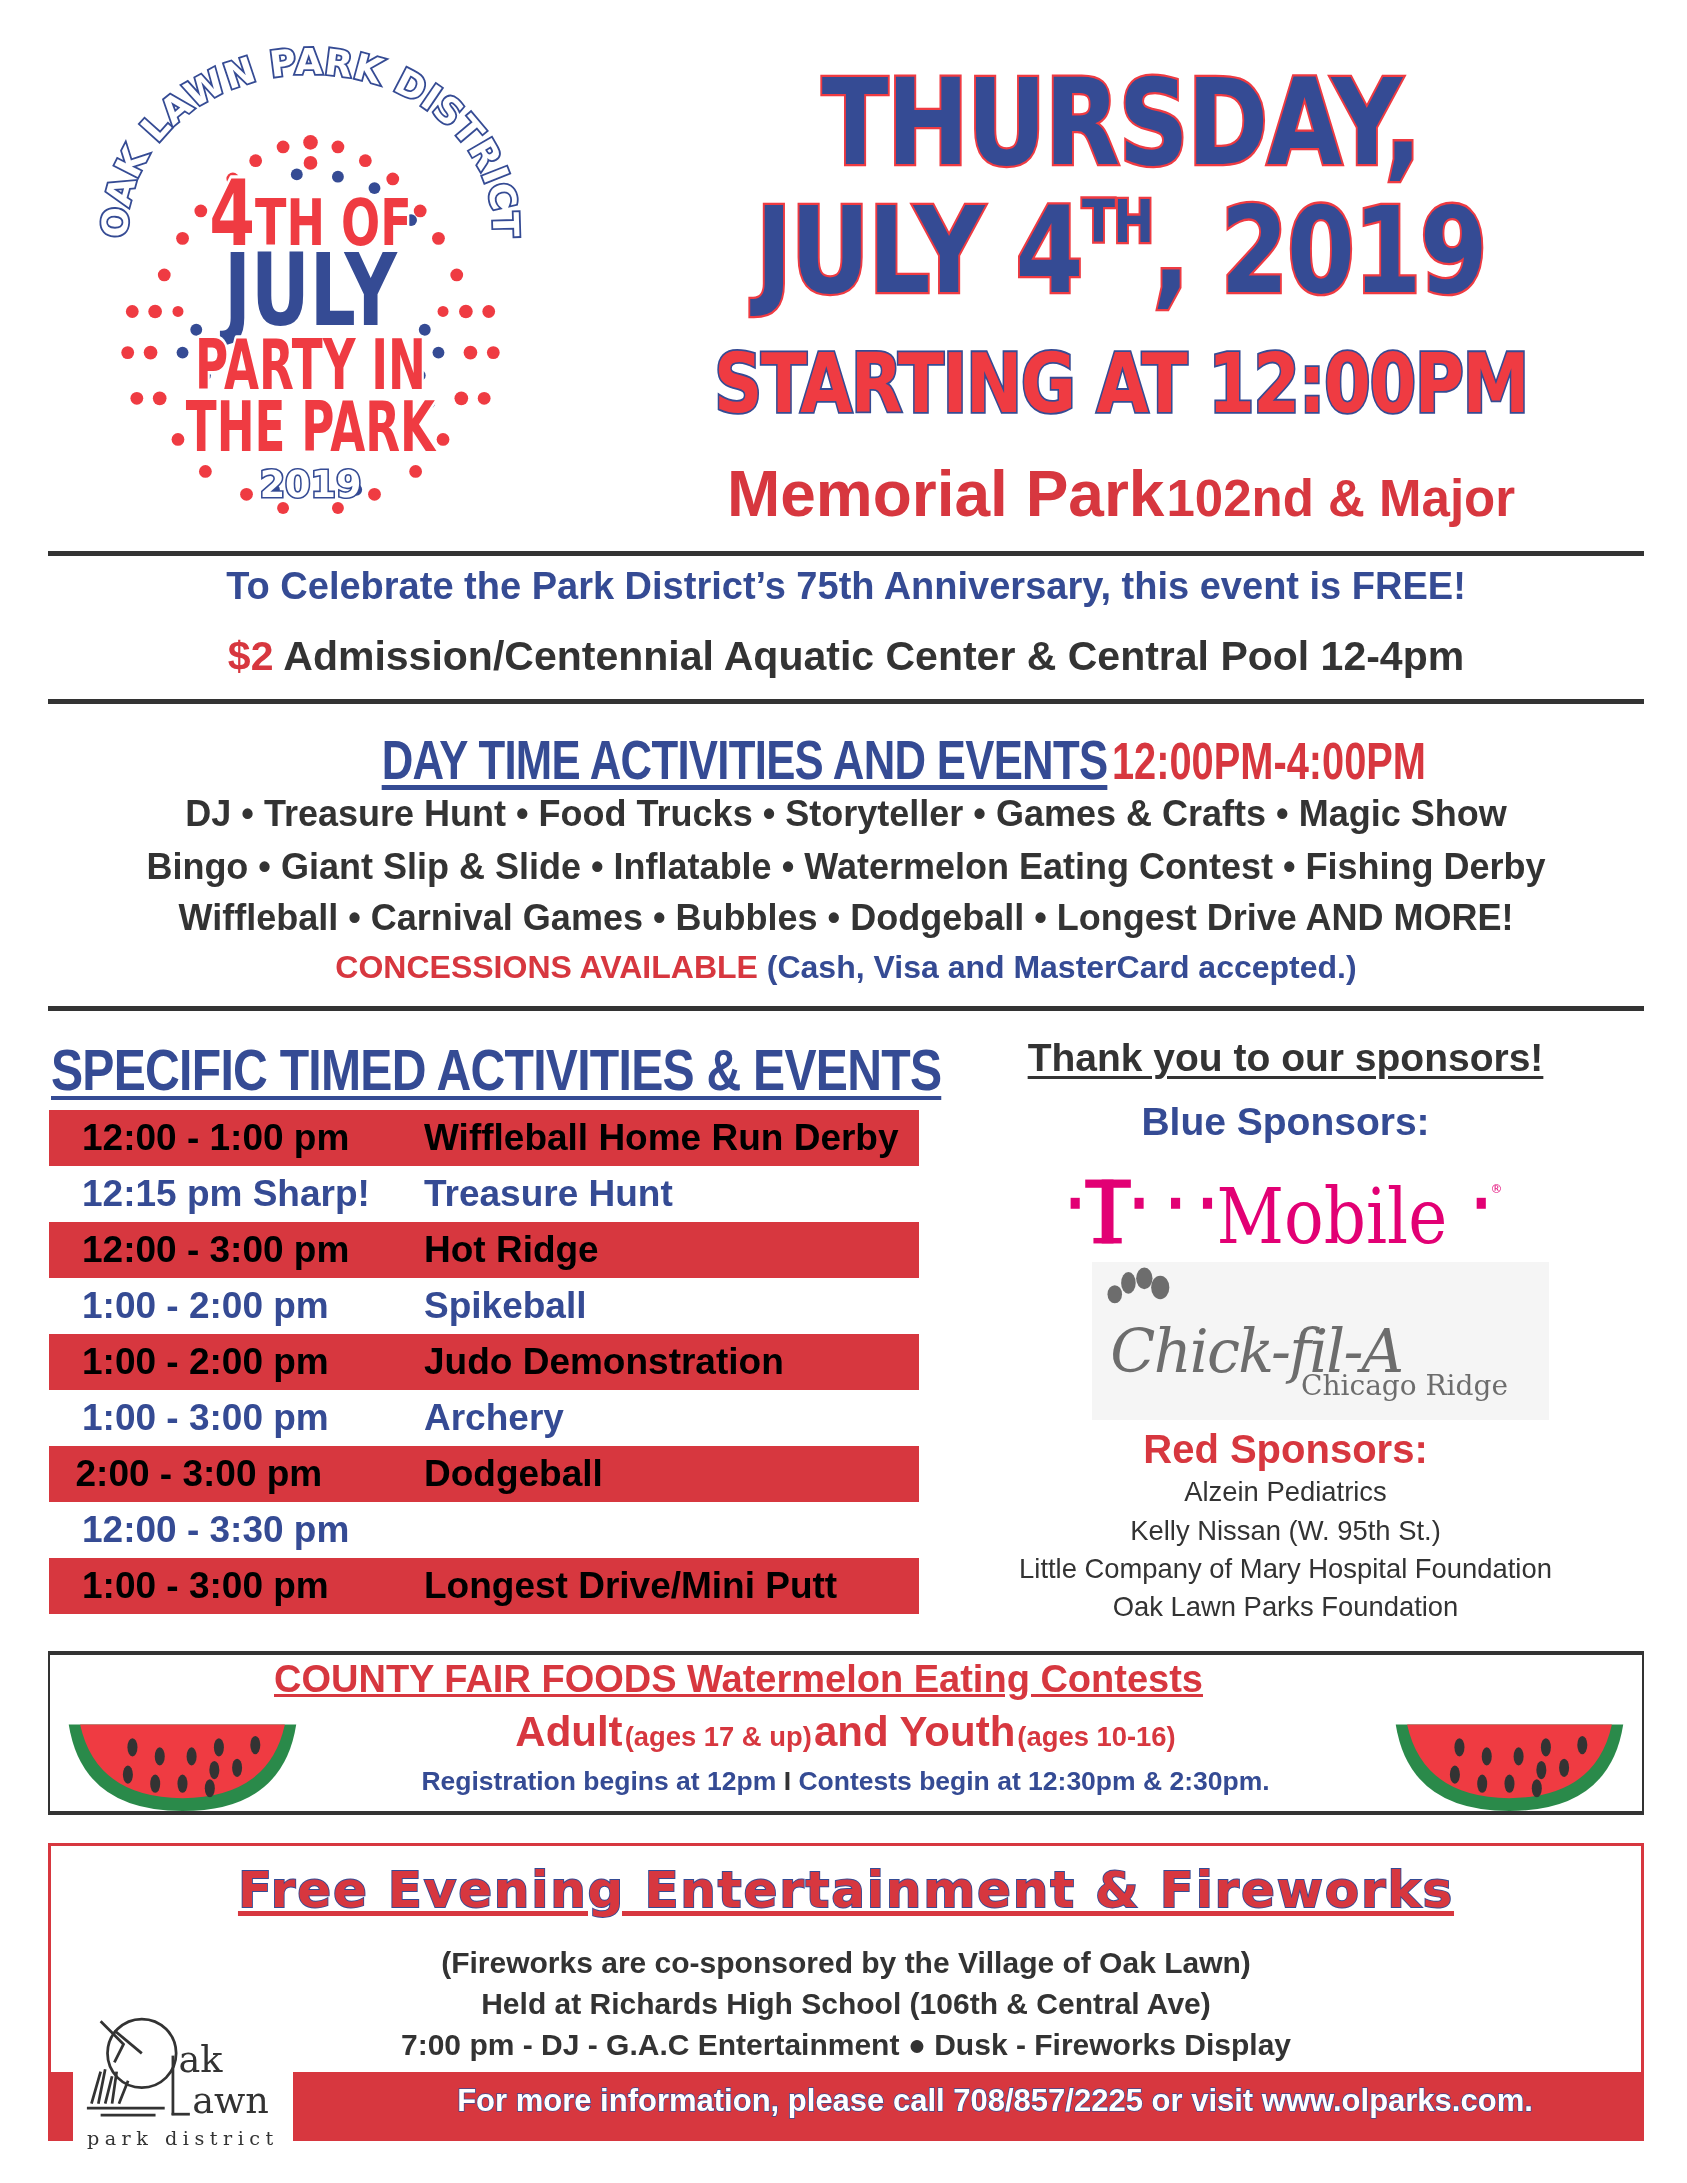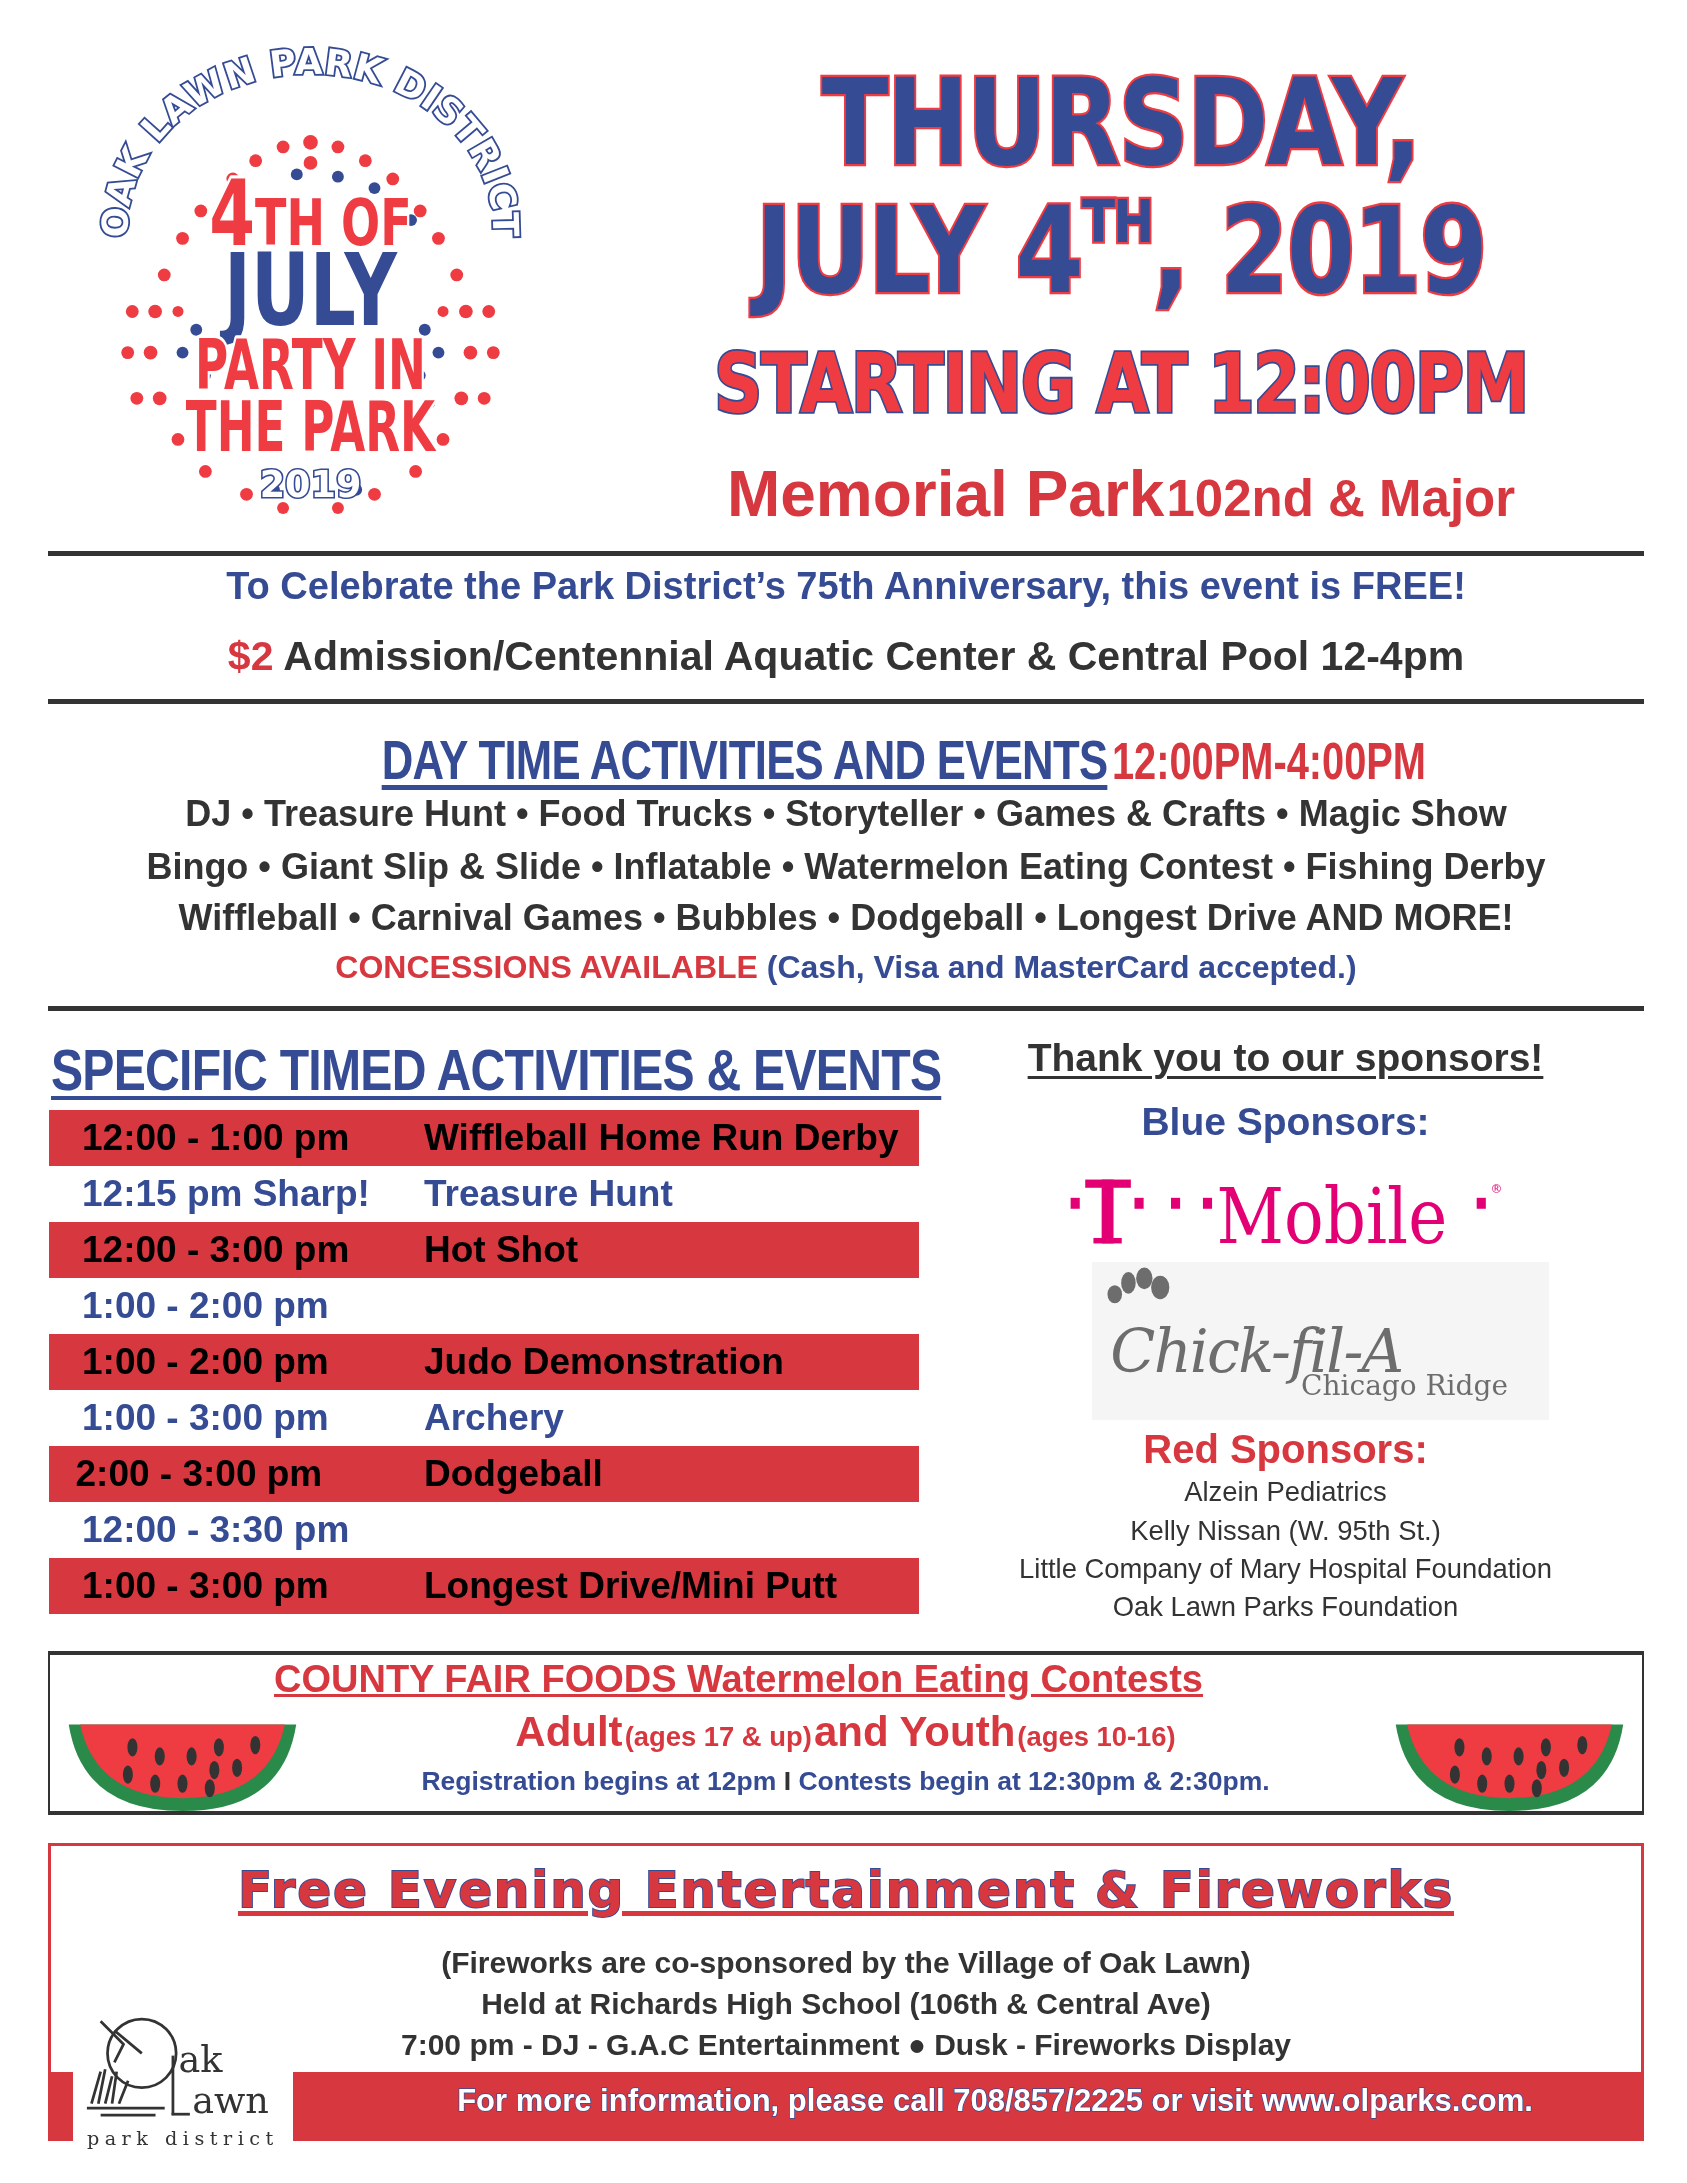--- a/index.html
+++ b/index.html
@@ -205,24 +205,25 @@
   <div class="trow red-row">
       <span class="time">12:00 - 1:00 pm</span>
       <span class="event">Wiffleball Home Run Derby</span>
     </div>
   <div class="trow white-row">
       <span class="time">12:15 pm Sharp!</span>
       <span class="event">Treasure Hunt</span>
     </div>
   <div class="trow red-row">
       <span class="time">12:00 - 3:00 pm</span>
-      <span class="event">Hot Shot</span>
+      <span class="event">Hot Ridge</span>
     </div>
   <div class="trow white-row">
       <span class="time">1:00 - 2:00 pm</span>
+      <span class="event">Spikeball</span>
     </div>
   <div class="trow red-row">
       <span class="time">1:00 - 2:00 pm</span>
       <span class="event">Judo Demonstration</span>
     </div>
   <div class="trow white-row">
       <span class="time">1:00 - 3:00 pm</span>
       <span class="event">Archery</span>
     </div>
   <div class="trow red-row">

